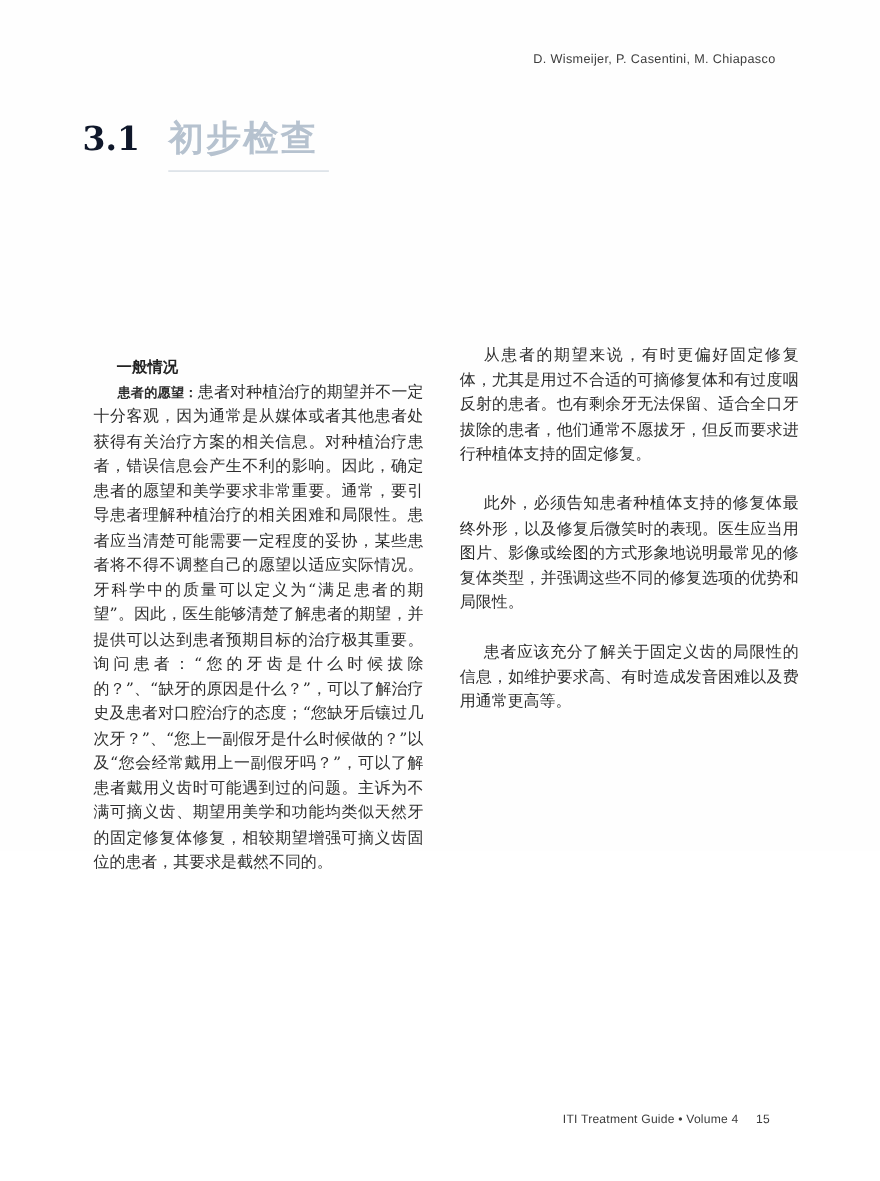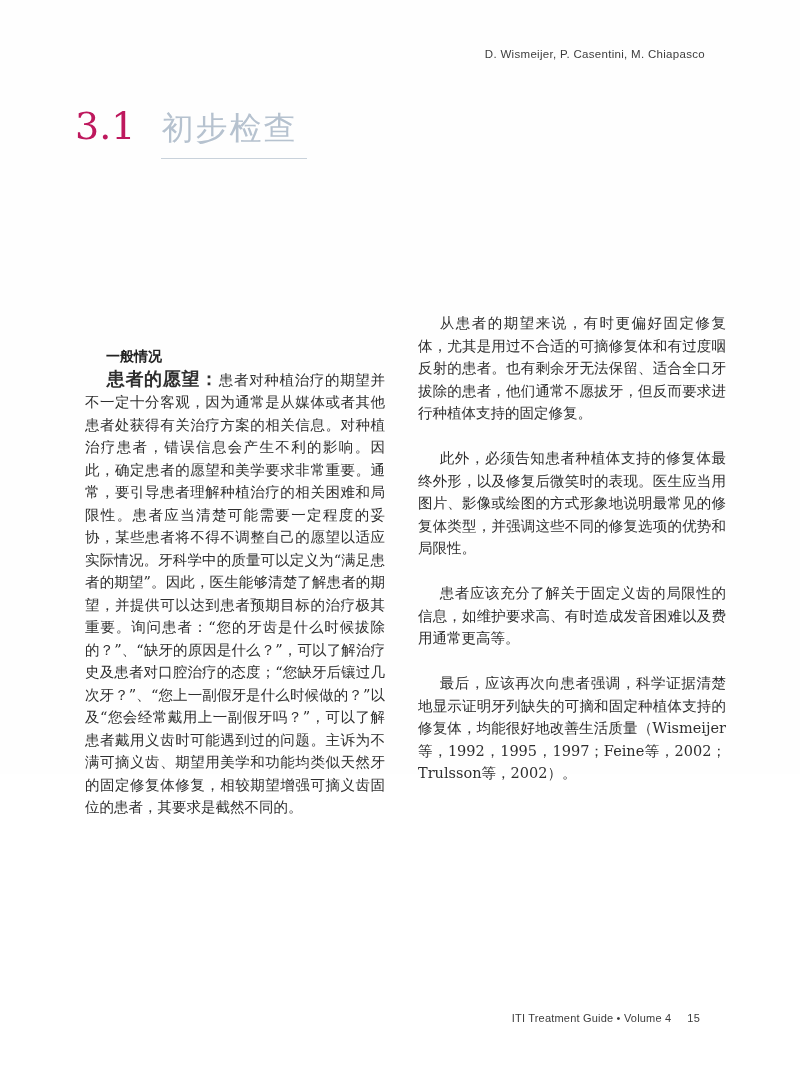--- a/index.html
+++ b/index.html
@@ -28,55 +28,56 @@
     color: #3c3c3c;
   }
   .title-row {
     position: absolute;
     top: 104px;
     left: 75px;
     white-space: nowrap;
   }
   .title-number {
     display: inline-block;
-    font-size: 38px;
-    font-weight: normal;
-    color: #be185d;
+    font-size: 30px;
+    font-weight: bold;
+    color: #0f172a;
     vertical-align: baseline;
   }
   .title-text {
     display: inline-block;
     margin-left: 26px;
     font-size: 32px;
     letter-spacing: 2px;
     color: #b6c2cf;
     border-bottom: 1px solid #c9d2db;
     padding: 0 10px 7px 0;
+    font-weight: bold;
   }
   .column {
     position: absolute;
     top: 312px;
     font-size: 14.5px;
     line-height: 22.5px;
     text-align: justify;
     color: #2e2e2e;
   }
   .column-left  { left: 85px;  width: 300px; }
   .column-right { left: 418px; width: 308px; }
   .para { text-indent: 1.5em; }
   .para + .para { margin-top: 22.5px; }
   .section-heading {
     font-weight: bold;
     text-indent: 1.5em;
-    margin-top: 33px;
+    margin-top: 11px;
     font-family: "DejaVu Sans", "Liberation Sans", sans-serif;
     font-size: 14px;
     color: #222;
   }
-  .lead-in { font-weight: bold; font-family: Liberation Sans, sans-serif; font-size: 18px; }
+  .lead-in { font-weight: bold; font-family: Liberation Sans, sans-serif; font-size: 12px; }
   .footer {
     position: absolute;
     top: 1012px;
     right: 100px;
     font-family: "Liberation Sans", "DejaVu Sans", sans-serif;
     font-size: 11px;
     color: #3c3c3c;
     letter-spacing: 0.2px;
     text-align: right;
   }
@@ -95,20 +96,19 @@
 
   <div class="column column-left">
     <p class="section-heading">一般情况</p>
     <p class="para" style="margin-top:0;"><span class="lead-in">患者的愿望：</span><span>患者对种植治疗的期望并不一定十分客观，因为通常是从媒体或者其他患者处获得有关治疗方案的相关信息。对种植治疗患者，错误信息会产生不利的影响。因此，确定患者的愿望和美学要求非常重要。通常，要引导患者理解种植治疗的相关困难和局限性。患者应当清楚可能需要一定程度的妥协，某些患者将不得不调整自己的愿望以适应实际情况。牙科学中的质量可以定义为“满足患者的期望”。因此，医生能够清楚了解患者的期望，并提供可以达到患者预期目标的治疗极其重要。询问患者：“您的牙齿是什么时候拔除的？”、“缺牙的原因是什么？”，可以了解治疗史及患者对口腔治疗的态度；“您缺牙后镶过几次牙？”、“您上一副假牙是什么时候做的？”以及“您会经常戴用上一副假牙吗？”，可以了解患者戴用义齿时可能遇到过的问题。主诉为不满可摘义齿、期望用美学和功能均类似天然牙的固定修复体修复，相较期望增强可摘义齿固位的患者，其要求是截然不同的。</span></p>
   </div>
 
   <div class="column column-right">
     <p class="para">从患者的期望来说，有时更偏好固定修复体，尤其是用过不合适的可摘修复体和有过度咽反射的患者。也有剩余牙无法保留、适合全口牙拔除的患者，他们通常不愿拔牙，但反而要求进行种植体支持的固定修复。</p>
     <p class="para">此外，必须告知患者种植体支持的修复体最终外形，以及修复后微笑时的表现。医生应当用图片、影像或绘图的方式形象地说明最常见的修复体类型，并强调这些不同的修复选项的优势和局限性。</p>
     <p class="para">患者应该充分了解关于固定义齿的局限性的信息，如维护要求高、有时造成发音困难以及费用通常更高等。</p>
-    <p class="para">最后，应该再次向患者强调，科学证据清楚地显示证明牙列缺失的可摘和固定种植体支持的修复体，均能很好地改善生活质量（Wismeijer等，1992，1995，1997；Feine等，2002；Trulsson等，2002）。</p>
   </div>
 
   <div class="footer">
     <span>ITI Treatment Guide • Volume 4</span><span class="page-number">15</span>
   </div>
 
 </div>
 
 </body></html>

